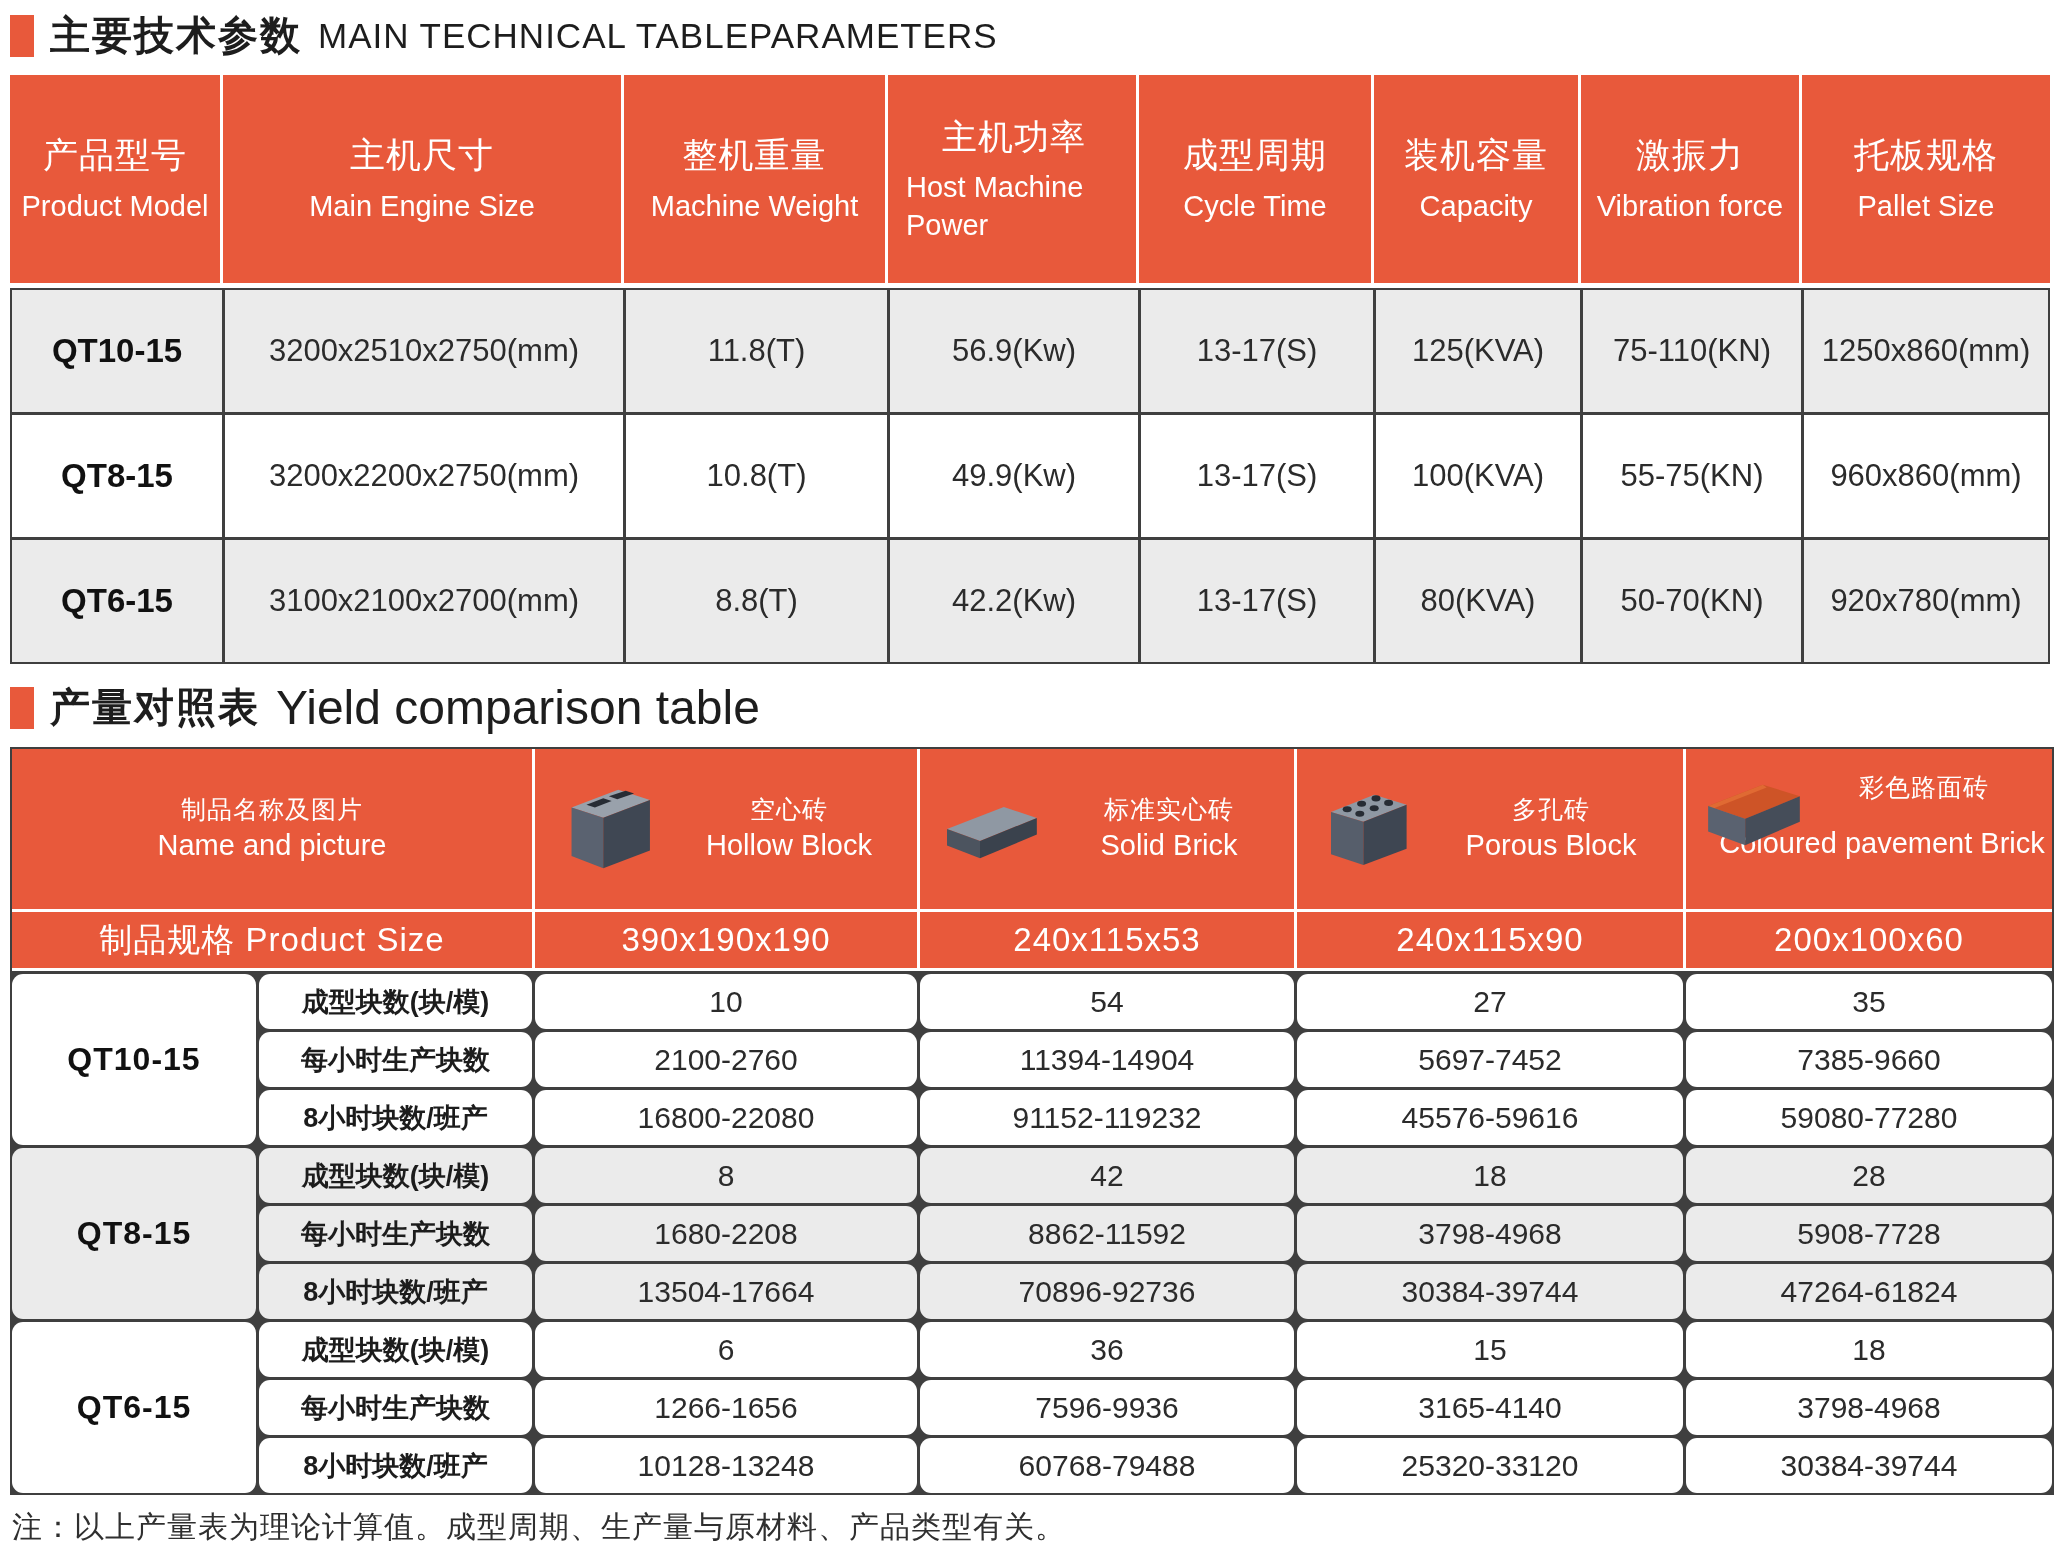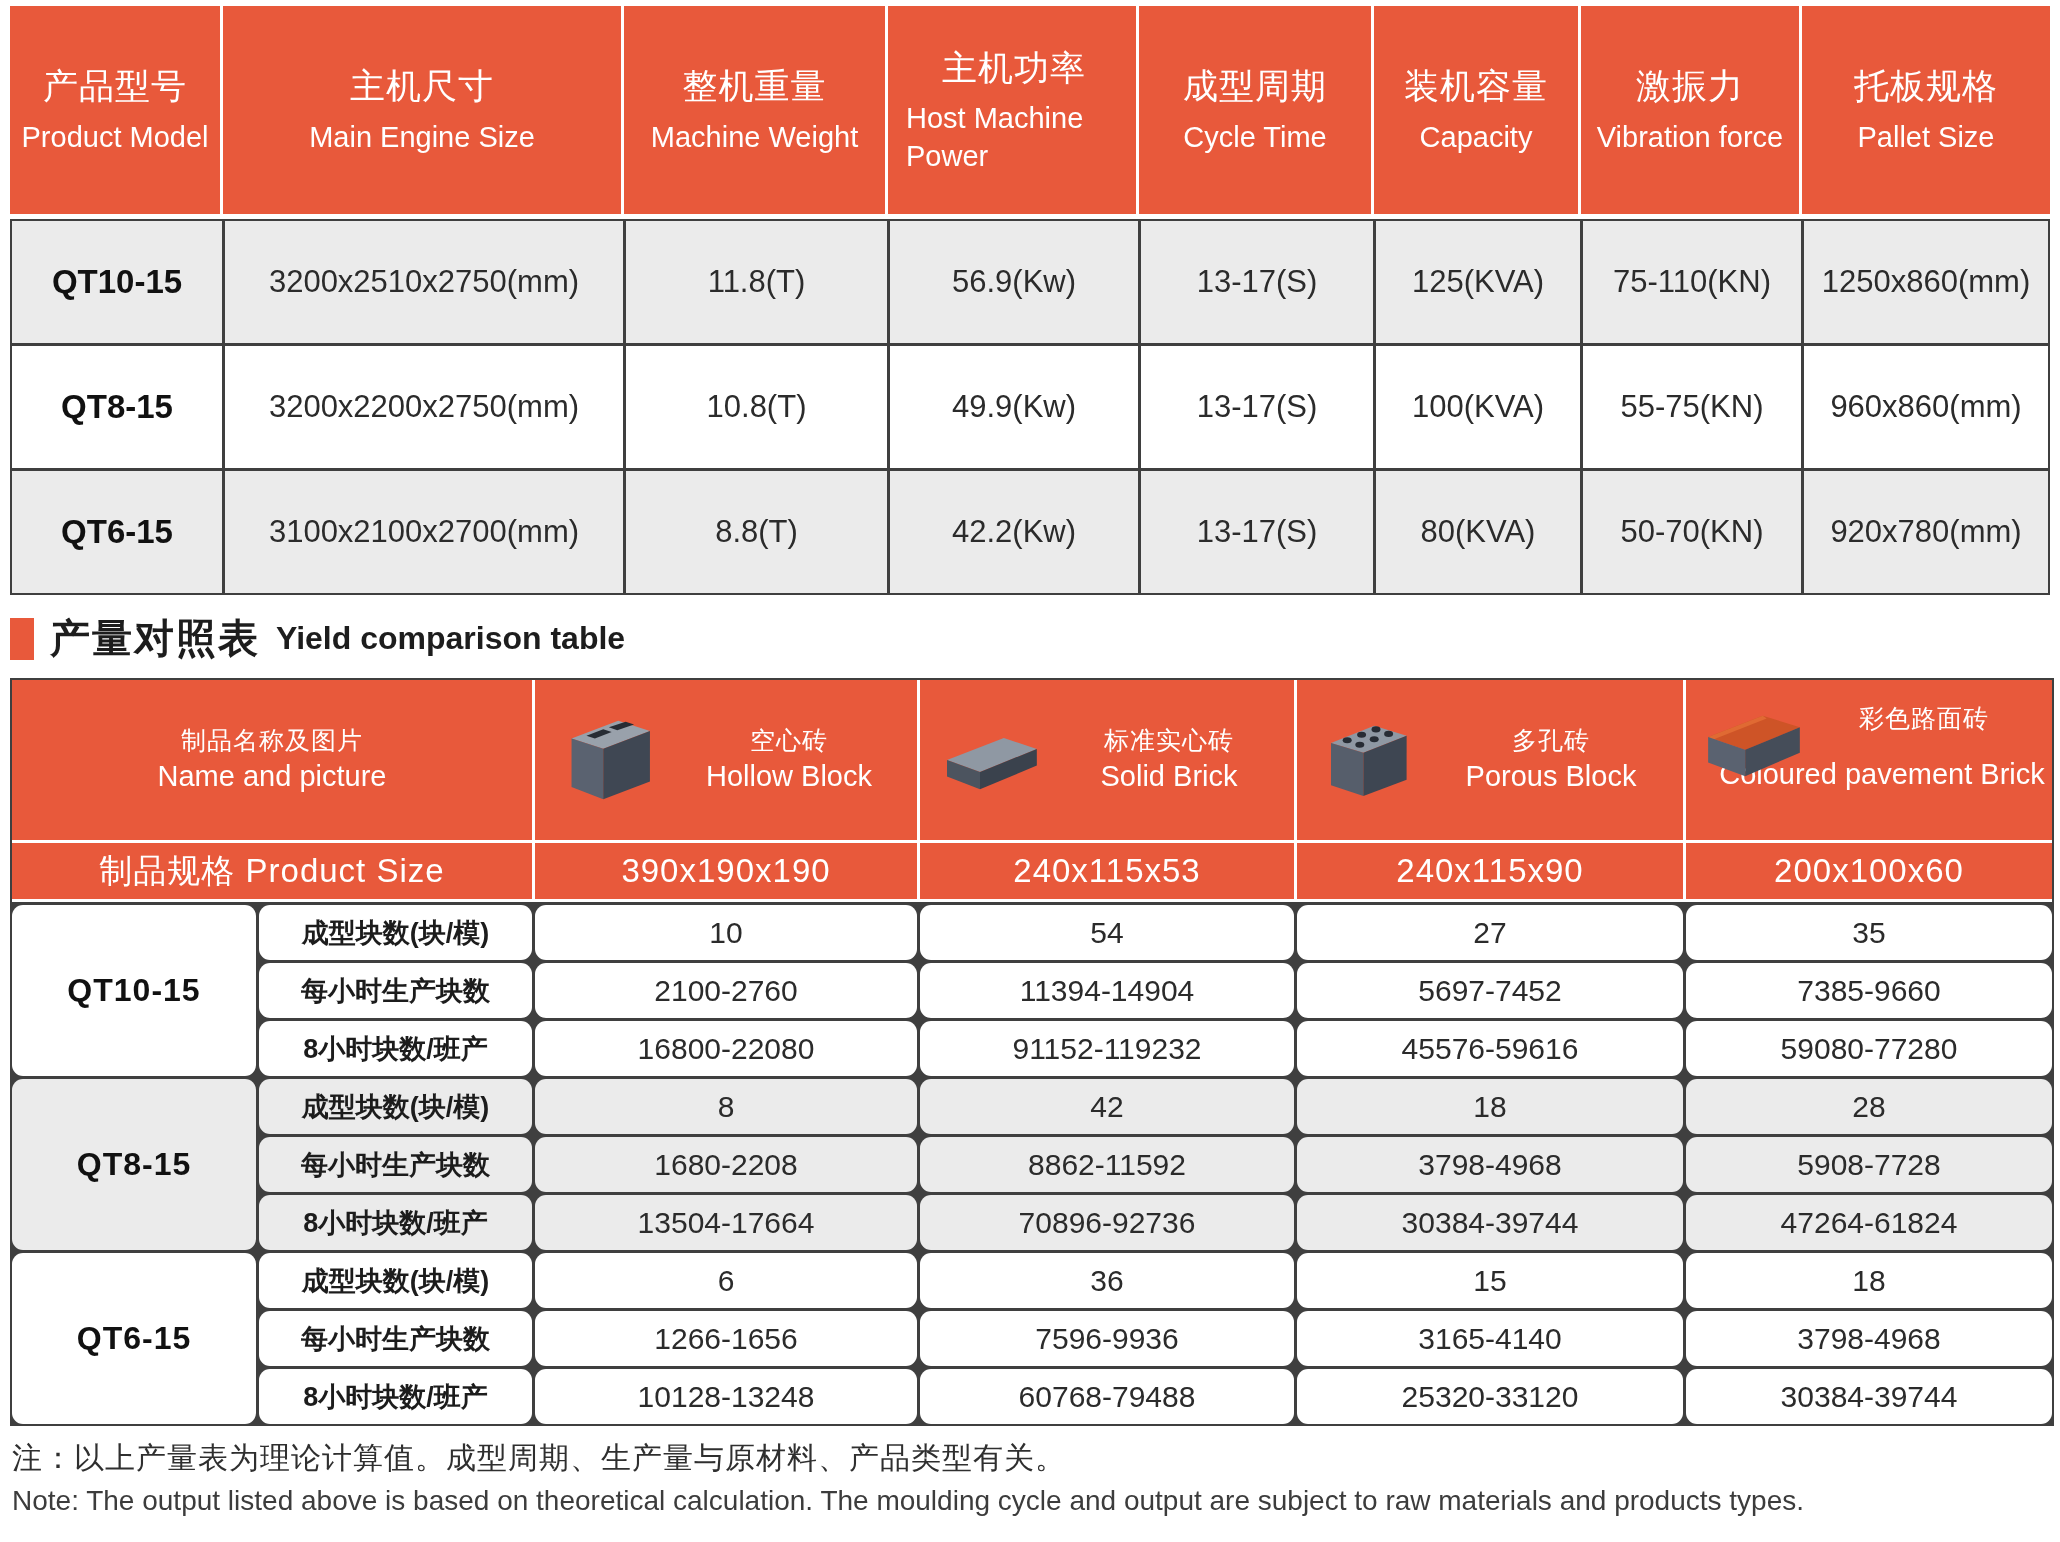--- a/index.html
+++ b/index.html
@@ -15,21 +15,21 @@
     --row-gray: #EBEBEB;
     --line: #3F3F3F;
   }
   .page { padding: 6px 10px 0 10px; }
 
   
   .sec-title { display:flex; align-items:center; gap:16px; margin: 2px 0 12px 0; }
   .sec-title .bar { width:24px; height:42px; background:var(--accent); flex:none; }
   .sec-title .zh { font-size:40px; font-weight:700; color:#1d1d1d; letter-spacing:2px; }
   .sec-title .en1 { font-size:35px; font-weight:400; color:#1d1d1d; letter-spacing:1px; }
-  .sec-title .en2 { font-size:32px; font-weight:700; color:#1d1d1d; }
+  .sec-title .en2 { font-size:48px; font-weight:400; color:#1d1d1d; }
 
   
   .t1 { width:2040px; }
   .t1-header {
     display:grid;
     grid-template-columns: 210px 398px 261px 248px 232px 204px 218px 1fr;
     gap:3px; background:#fff;
   }
   .t1-header .hcell {
     background:var(--accent); color:#fff; height:208px;
@@ -109,20 +109,25 @@
   .note-zh { font-size:30px; color:#2f2f2f; letter-spacing:1px; }
   .note-en { font-size:28px; color:#3c3c3c; margin-top:6px; }
 
   svg { display:block; }
 </style>
 </head>
 <body>
 
 <div class="page">
 
+  <div class="sec-title">
+    <div class="bar"></div>
+    <span class="zh">主要技术参数</span>
+    <span class="en1">MAIN TECHNICAL TABLEPARAMETERS</span>
+  </div>
 
   <div class="t1">
     <div class="t1-header">
       <div class="hcell">
         <div class="hzh">产品型号</div>
         <div class="hen">Product Model</div>
       </div>
       <div class="hcell">
         <div class="hzh">主机尺寸</div>
         <div class="hen">Main Engine Size</div>

